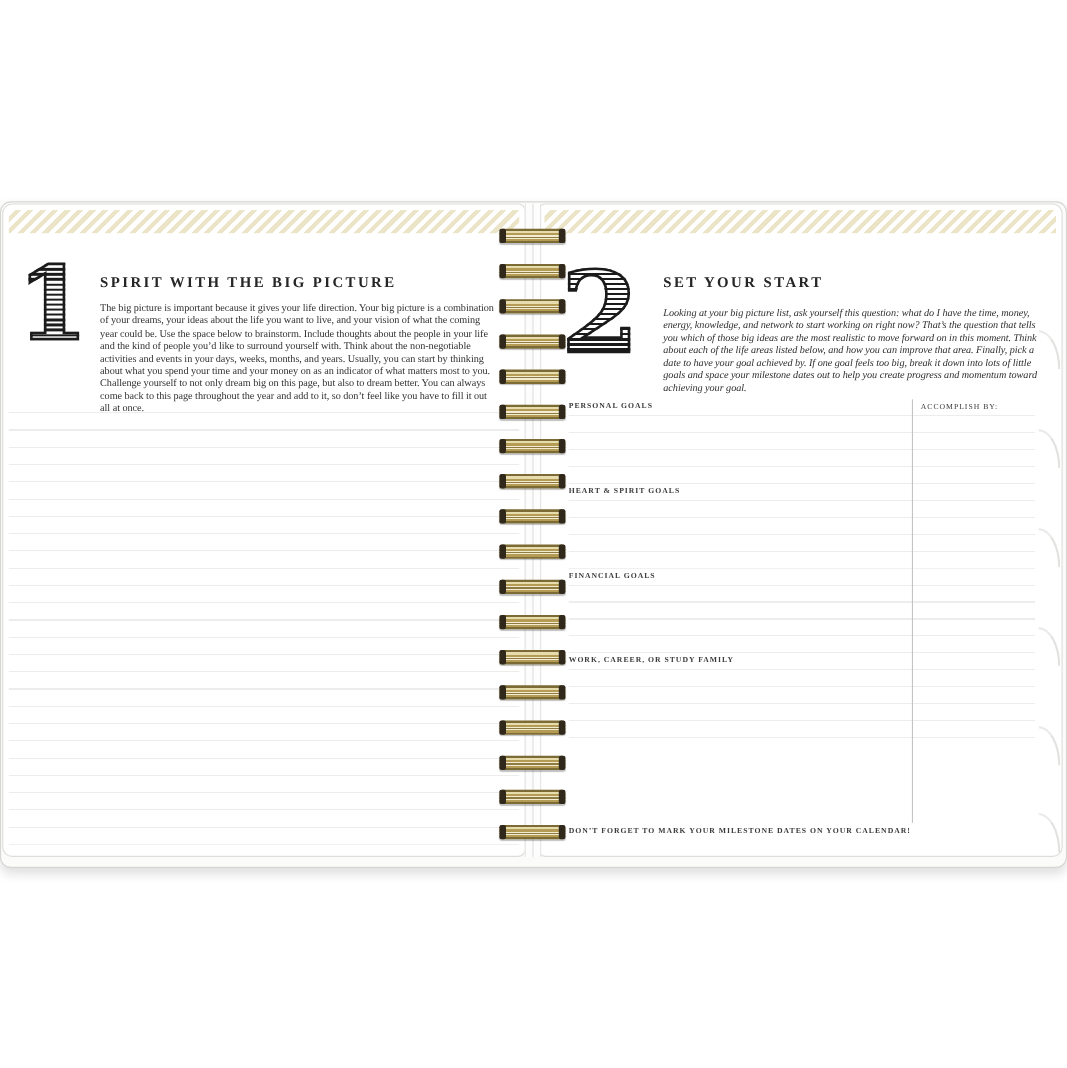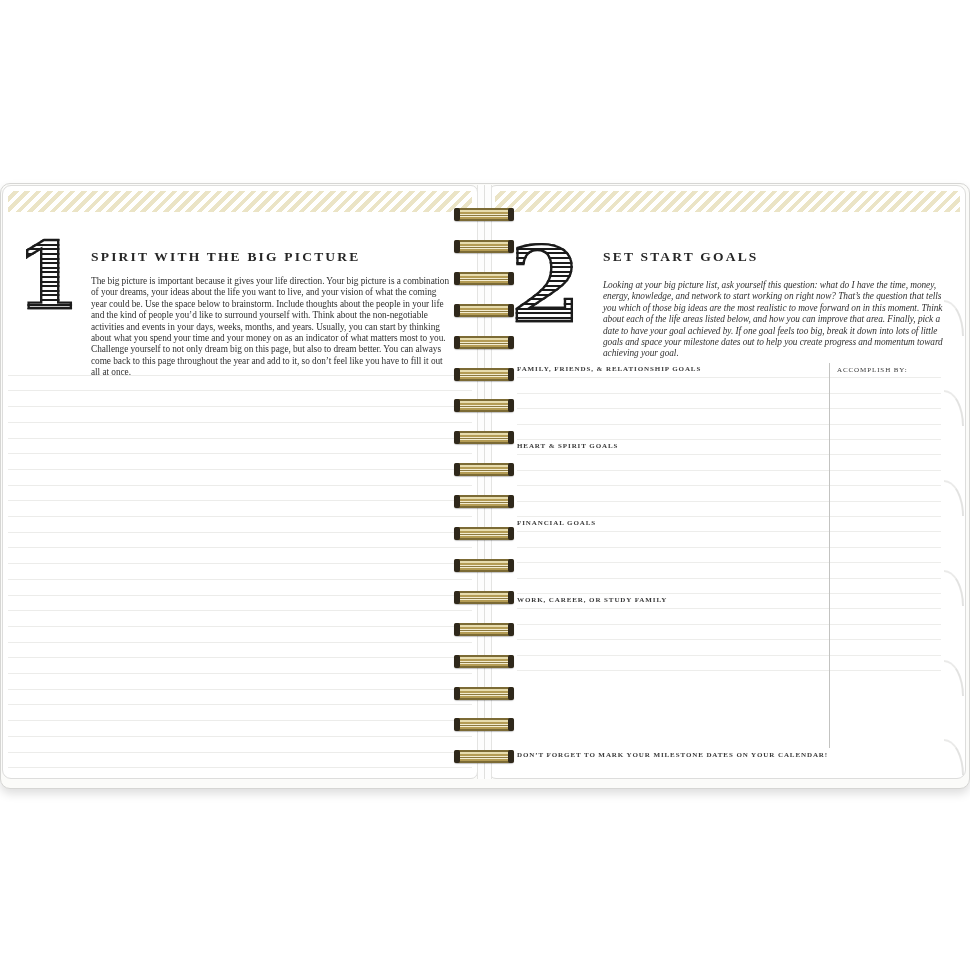--- a/index.html
+++ b/index.html
@@ -64,29 +64,29 @@
       <div class="stripes"></div>
       <div class="big-num num-1">1</div>
       <div class="page-title title-left">SPIRIT WITH THE BIG PICTURE</div>
       <div class="body-par body-left">The big picture is important because it gives your life direction. Your big picture is a combination of your dreams, your ideas about the life you want to live, and your vision of what the coming year could be. Use the space below to brainstorm. Include thoughts about the people in your life and the kind of people you’d like to surround yourself with. Think about the non-negotiable activities and events in your days, weeks, months, and years. Usually, you can start by thinking about what you spend your time and your money on as an indicator of what matters most to you. Challenge yourself to not only dream big on this page, but also to dream better. You can always come back to this page throughout the year and add to it, so don’t feel like you have to fill it out all at once.</div>
       <div class="ruled"></div>
     </div>
 
     <div class="page page-right">
       <div class="stripes"></div>
       <div class="big-num num-2">2</div>
-      <div class="page-title title-right">SET START GOALS</div>
+      <div class="page-title title-right">SET YOUR START</div>
       <div class="body-par body-right">Looking at your big picture list, ask yourself this question: what do I have the time, money, energy, knowledge, and network to start working on right now? That’s the question that tells you which of those big ideas are the most realistic to move forward on in this moment. Think about each of the life areas listed below, and how you can improve that area. Finally, pick a date to have your goal achieved by. If one goal feels too big, break it down into lots of little goals and space your milestone dates out to help you create progress and momentum toward achieving your goal.</div>
 
       <div class="goals">
 
+          <div class="goal-section">
+            <div class="goal-label">PERSONAL GOALS</div>
+          </div>
 
-          <div class="goal-section">
-            <div class="goal-label">FAMILY, FRIENDS, &amp; RELATIONSHIP GOALS</div>
-          </div>
 
           <div class="goal-section">
             <div class="goal-label">HEART &amp; SPIRIT GOALS</div>
           </div>
 
           <div class="goal-section">
             <div class="goal-label">FINANCIAL GOALS</div>
           </div>
 
           <div class="goal-section">

